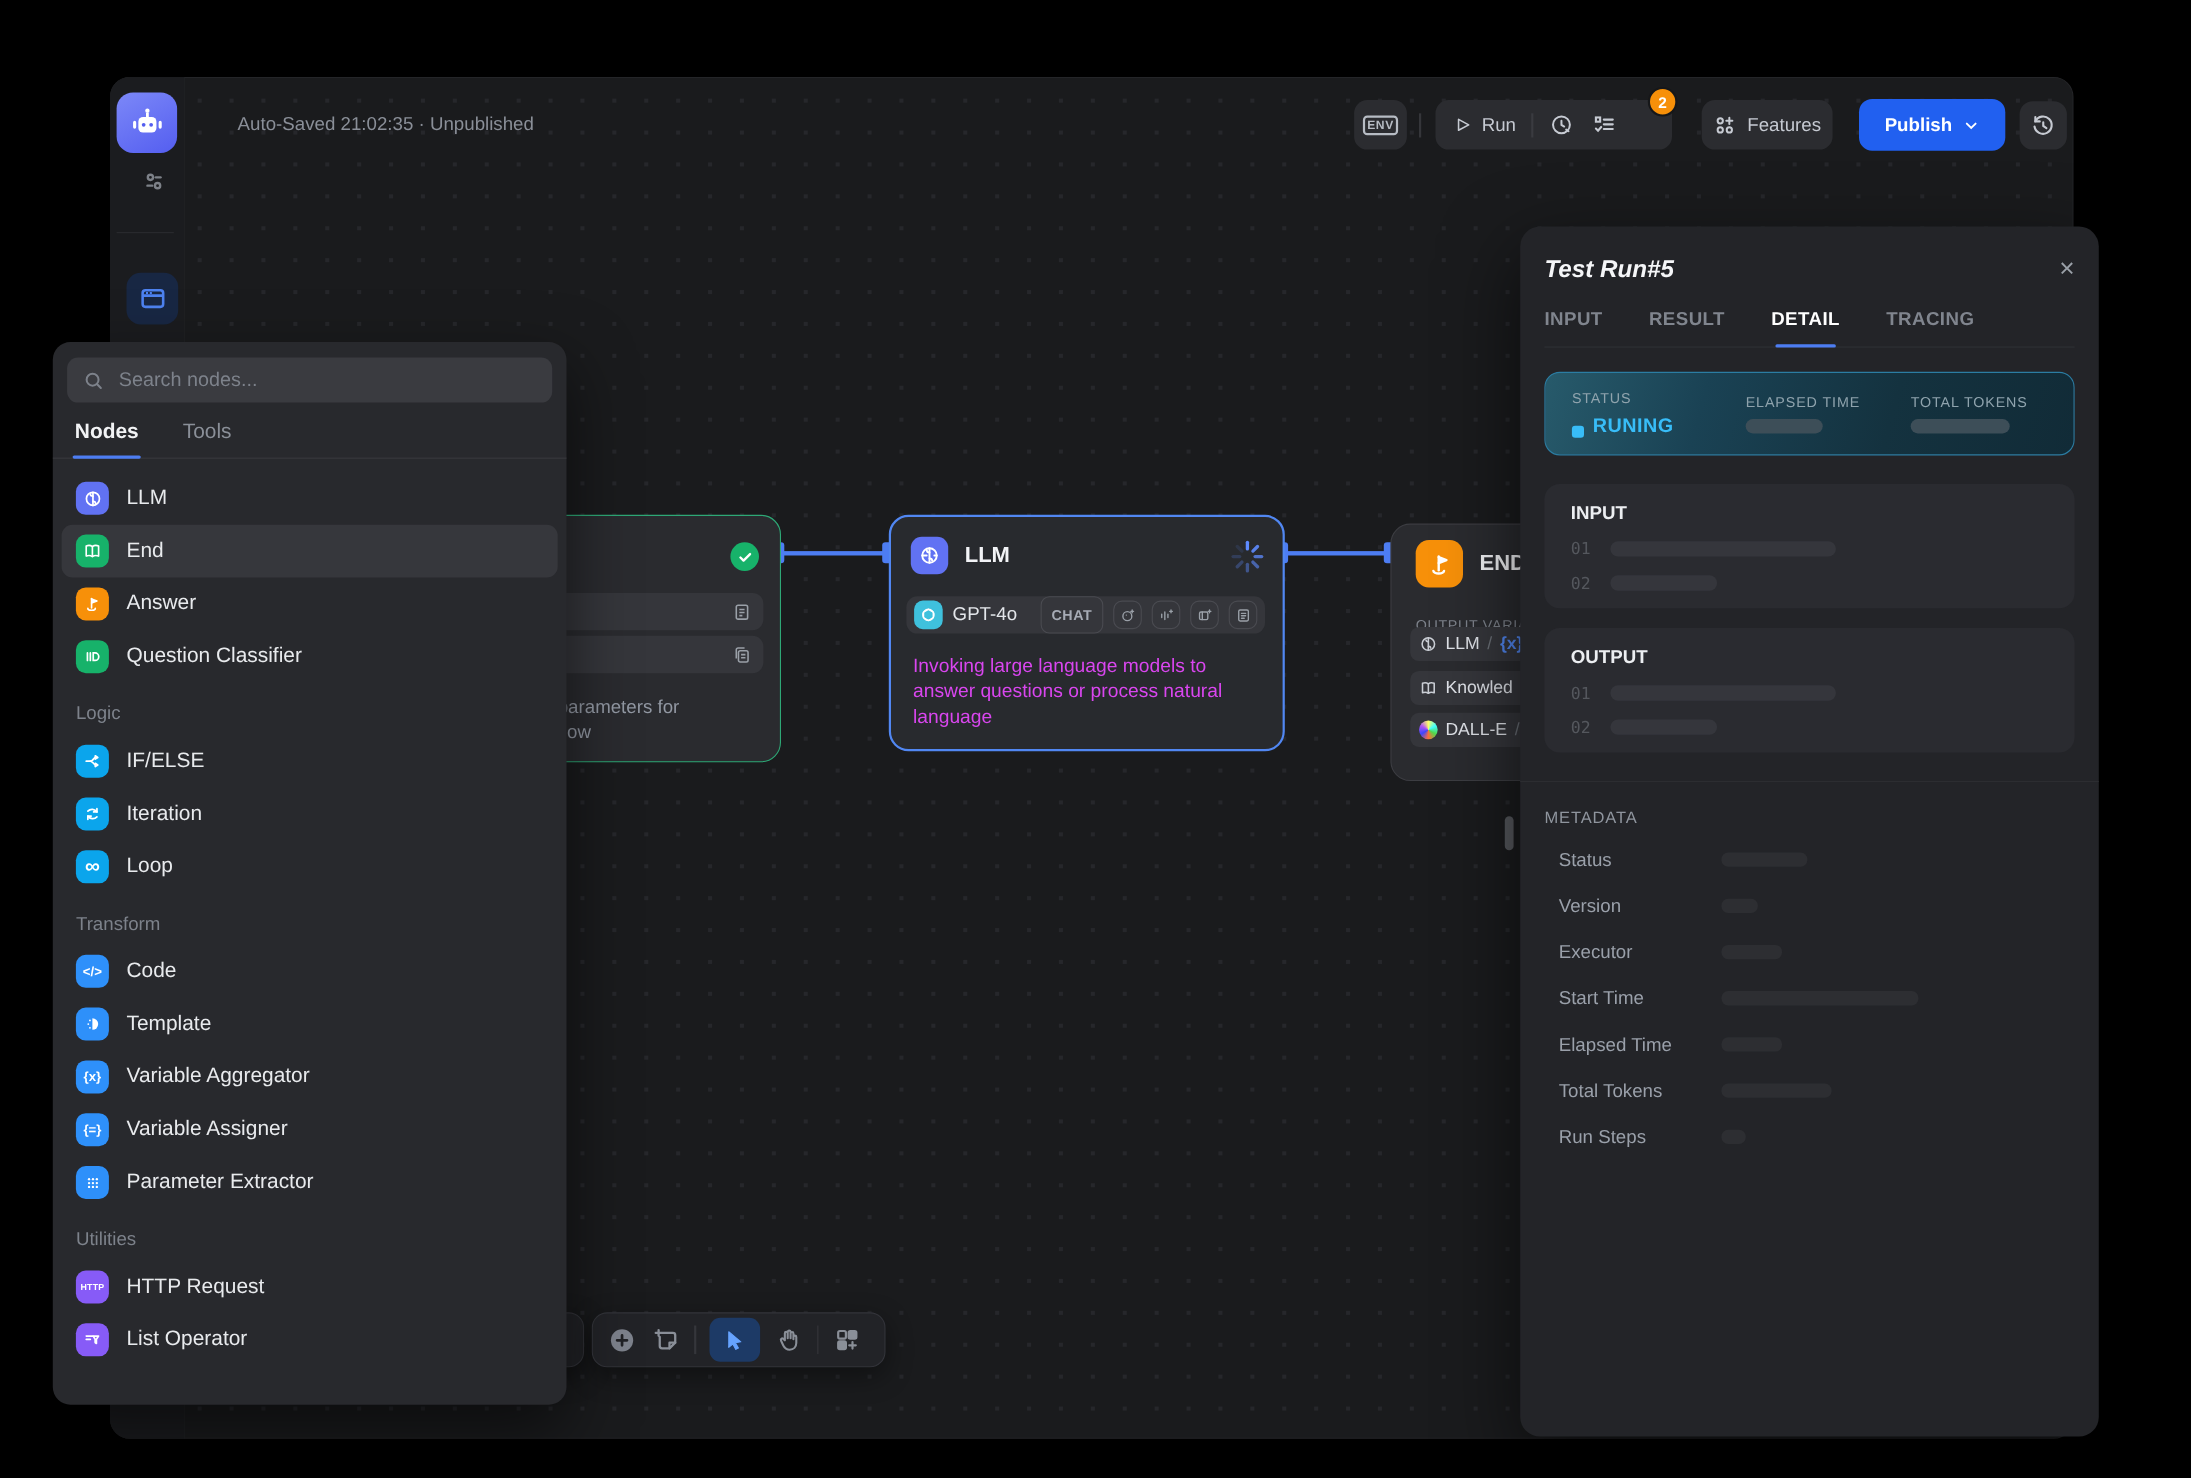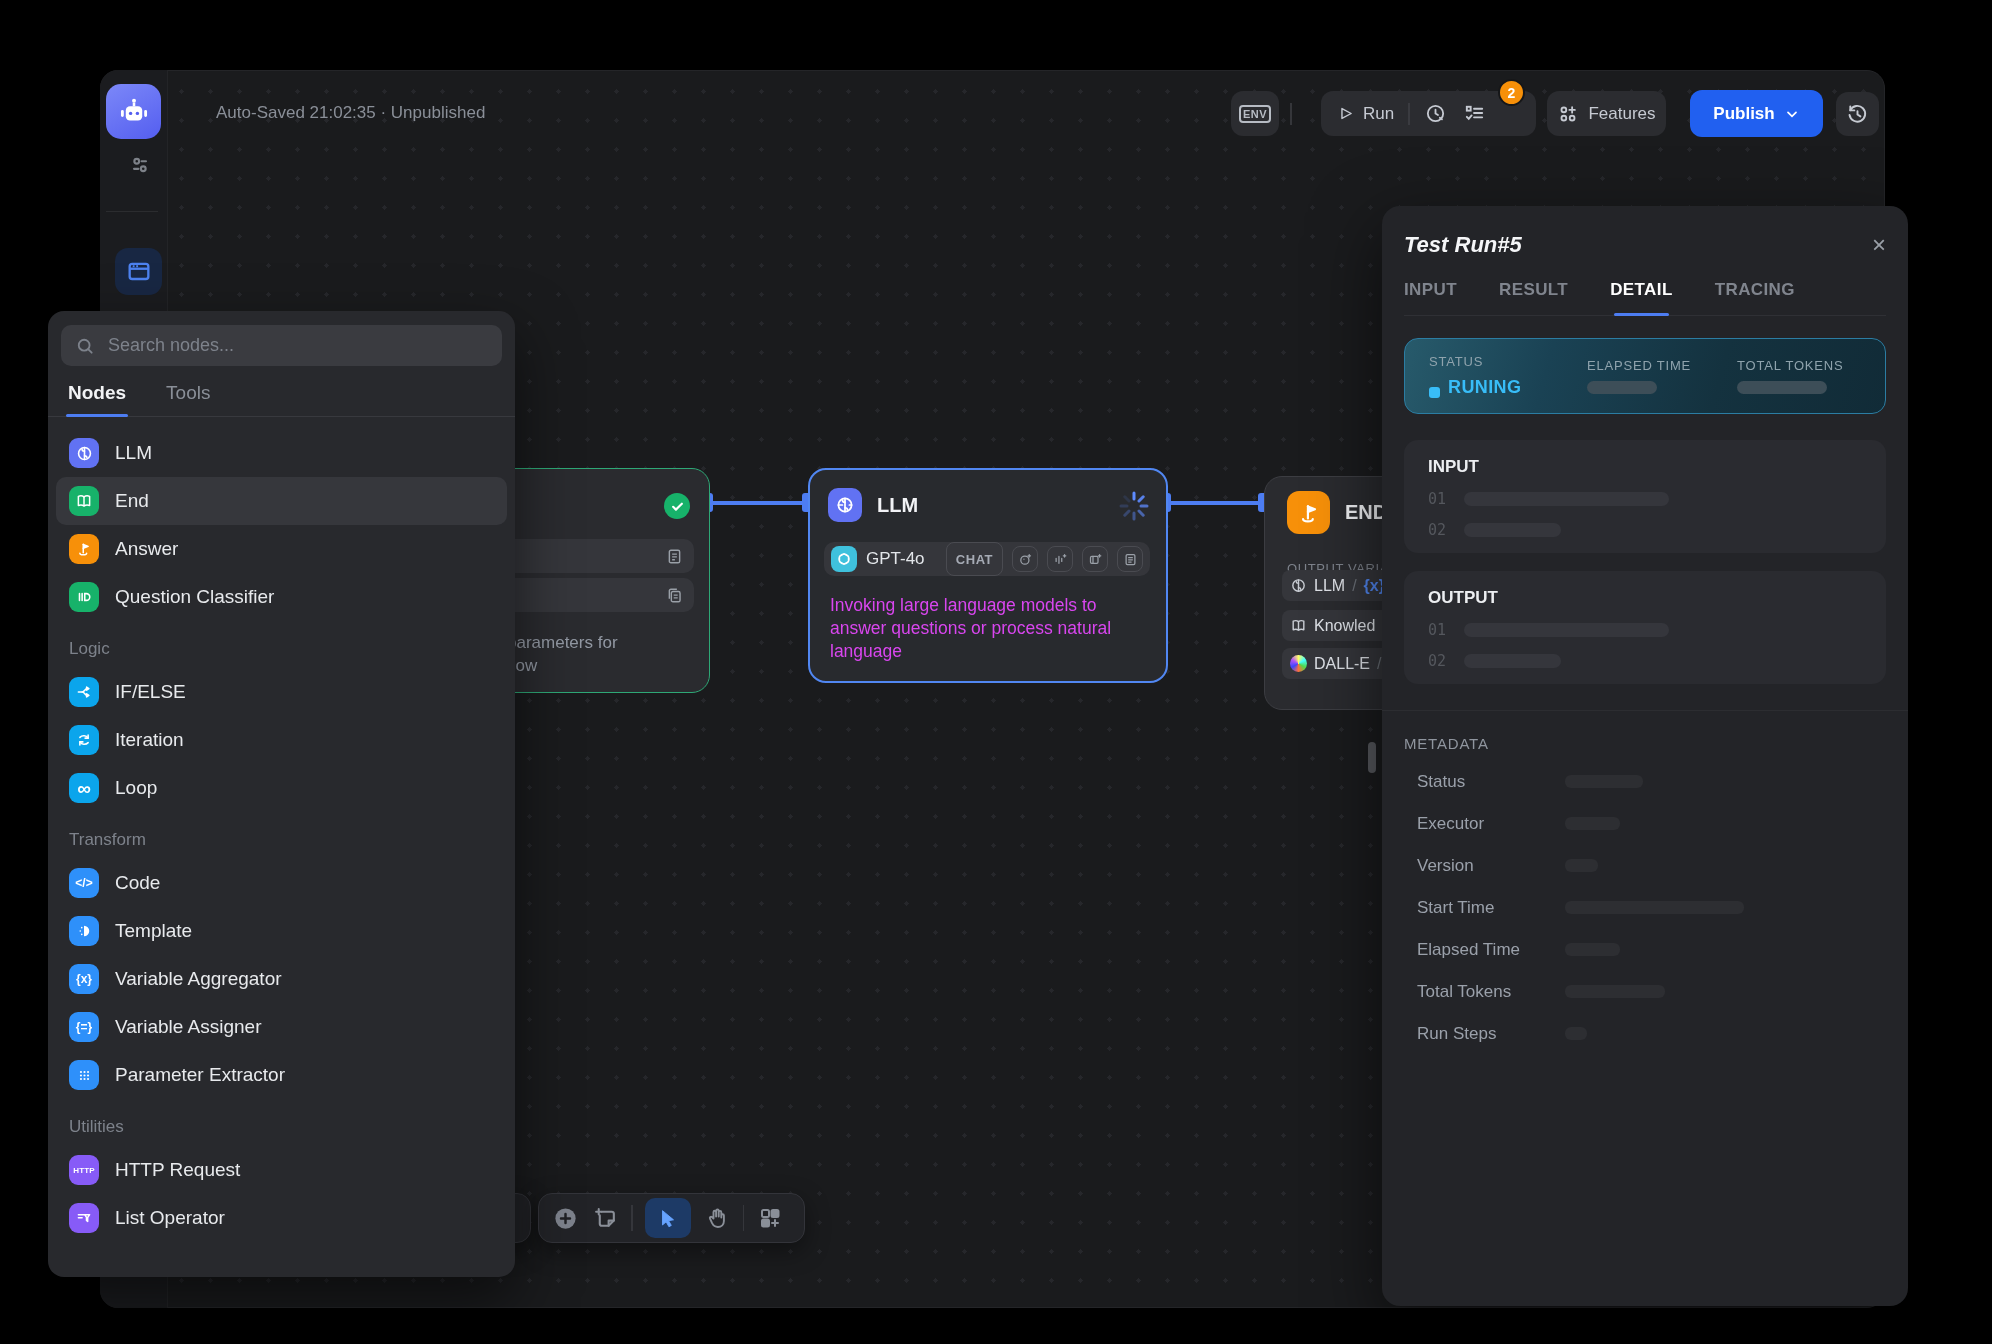--- a/index.html
+++ b/index.html
@@ -17,21 +17,21 @@
     background:linear-gradient(150deg,#7c88f8,#545ef0);display:flex;align-items:center;justify-content:center;z-index:4;}
   .rail-btn{position:absolute;display:flex;align-items:center;justify-content:center;z-index:4;color:#7d8188;}
   .rail-divider{position:absolute;left:106px;top:211px;width:52px;height:1px;background:#2b2c2f;z-index:4;}
   .rail-window-btn{left:115px;top:248px;width:47px;height:47px;border-radius:13px;background:#182743;color:#4d82f0;}
 
   
   .autosave{position:absolute;left:216px;top:103px;font-size:17px;color:#8a8f98;z-index:3;}
   .tb-btn{position:absolute;display:flex;align-items:center;justify-content:center;gap:9px;
     background:#2b2c30;border-radius:12px;color:#c6cad2;font-size:17px;z-index:3;cursor:default;}
   .tb-sep{position:absolute;width:2px;height:22px;background:#35363a;z-index:3;}
-  #run-group{justify-content:flex-start;padding:0 16px;gap:0;margin-left:16px;}
+  #run-group{justify-content:flex-start;padding:0 16px;gap:0;}
   .run-inner-sep{width:2px;height:22px;background:#3a3b40;margin:0 14px;}
   #publish-btn{background:#2160f0;color:#fff;font-weight:bold;}
   .badge{position:absolute;left:1498px;top:79px;width:27px;height:27px;border-radius:50%;
     background:#f79009;border:2.5px solid #161719;color:#fff;font-size:14px;font-weight:bold;
     display:flex;align-items:center;justify-content:center;z-index:5;}
   .env-glyph{font-size:11px;font-weight:bold;letter-spacing:.5px;border:2px solid #b7bcc4;border-radius:4px;padding:1px 2px;color:#b7bcc4;}
 
   
   .edge{position:absolute;height:3.5px;background:#4d7df2;z-index:1;}
   .stub{position:absolute;width:9px;height:19px;border-radius:3px;background:#4d7df2;z-index:2;}
@@ -623,26 +623,26 @@
     </div>
 
     <div class="rp-divider"></div>
     <div class="md-title">METADATA</div>
 
     <div class="md-row">
       <span class="md-label">Status</span>
       <span class="md-bar" style="width:78px;"></span>
     </div>
     <div class="md-row">
+      <span class="md-label">Version</span>
+      <span class="md-bar" style="width:33px;"></span>
+    </div>
+    <div class="md-row">
       <span class="md-label">Executor</span>
       <span class="md-bar" style="width:55px;"></span>
-    </div>
-    <div class="md-row">
-      <span class="md-label">Version</span>
-      <span class="md-bar" style="width:33px;"></span>
     </div>
     <div class="md-row">
       <span class="md-label">Start Time</span>
       <span class="md-bar" style="width:179px;"></span>
     </div>
     <div class="md-row">
       <span class="md-label">Elapsed Time</span>
       <span class="md-bar" style="width:55px;"></span>
     </div>
     <div class="md-row">

